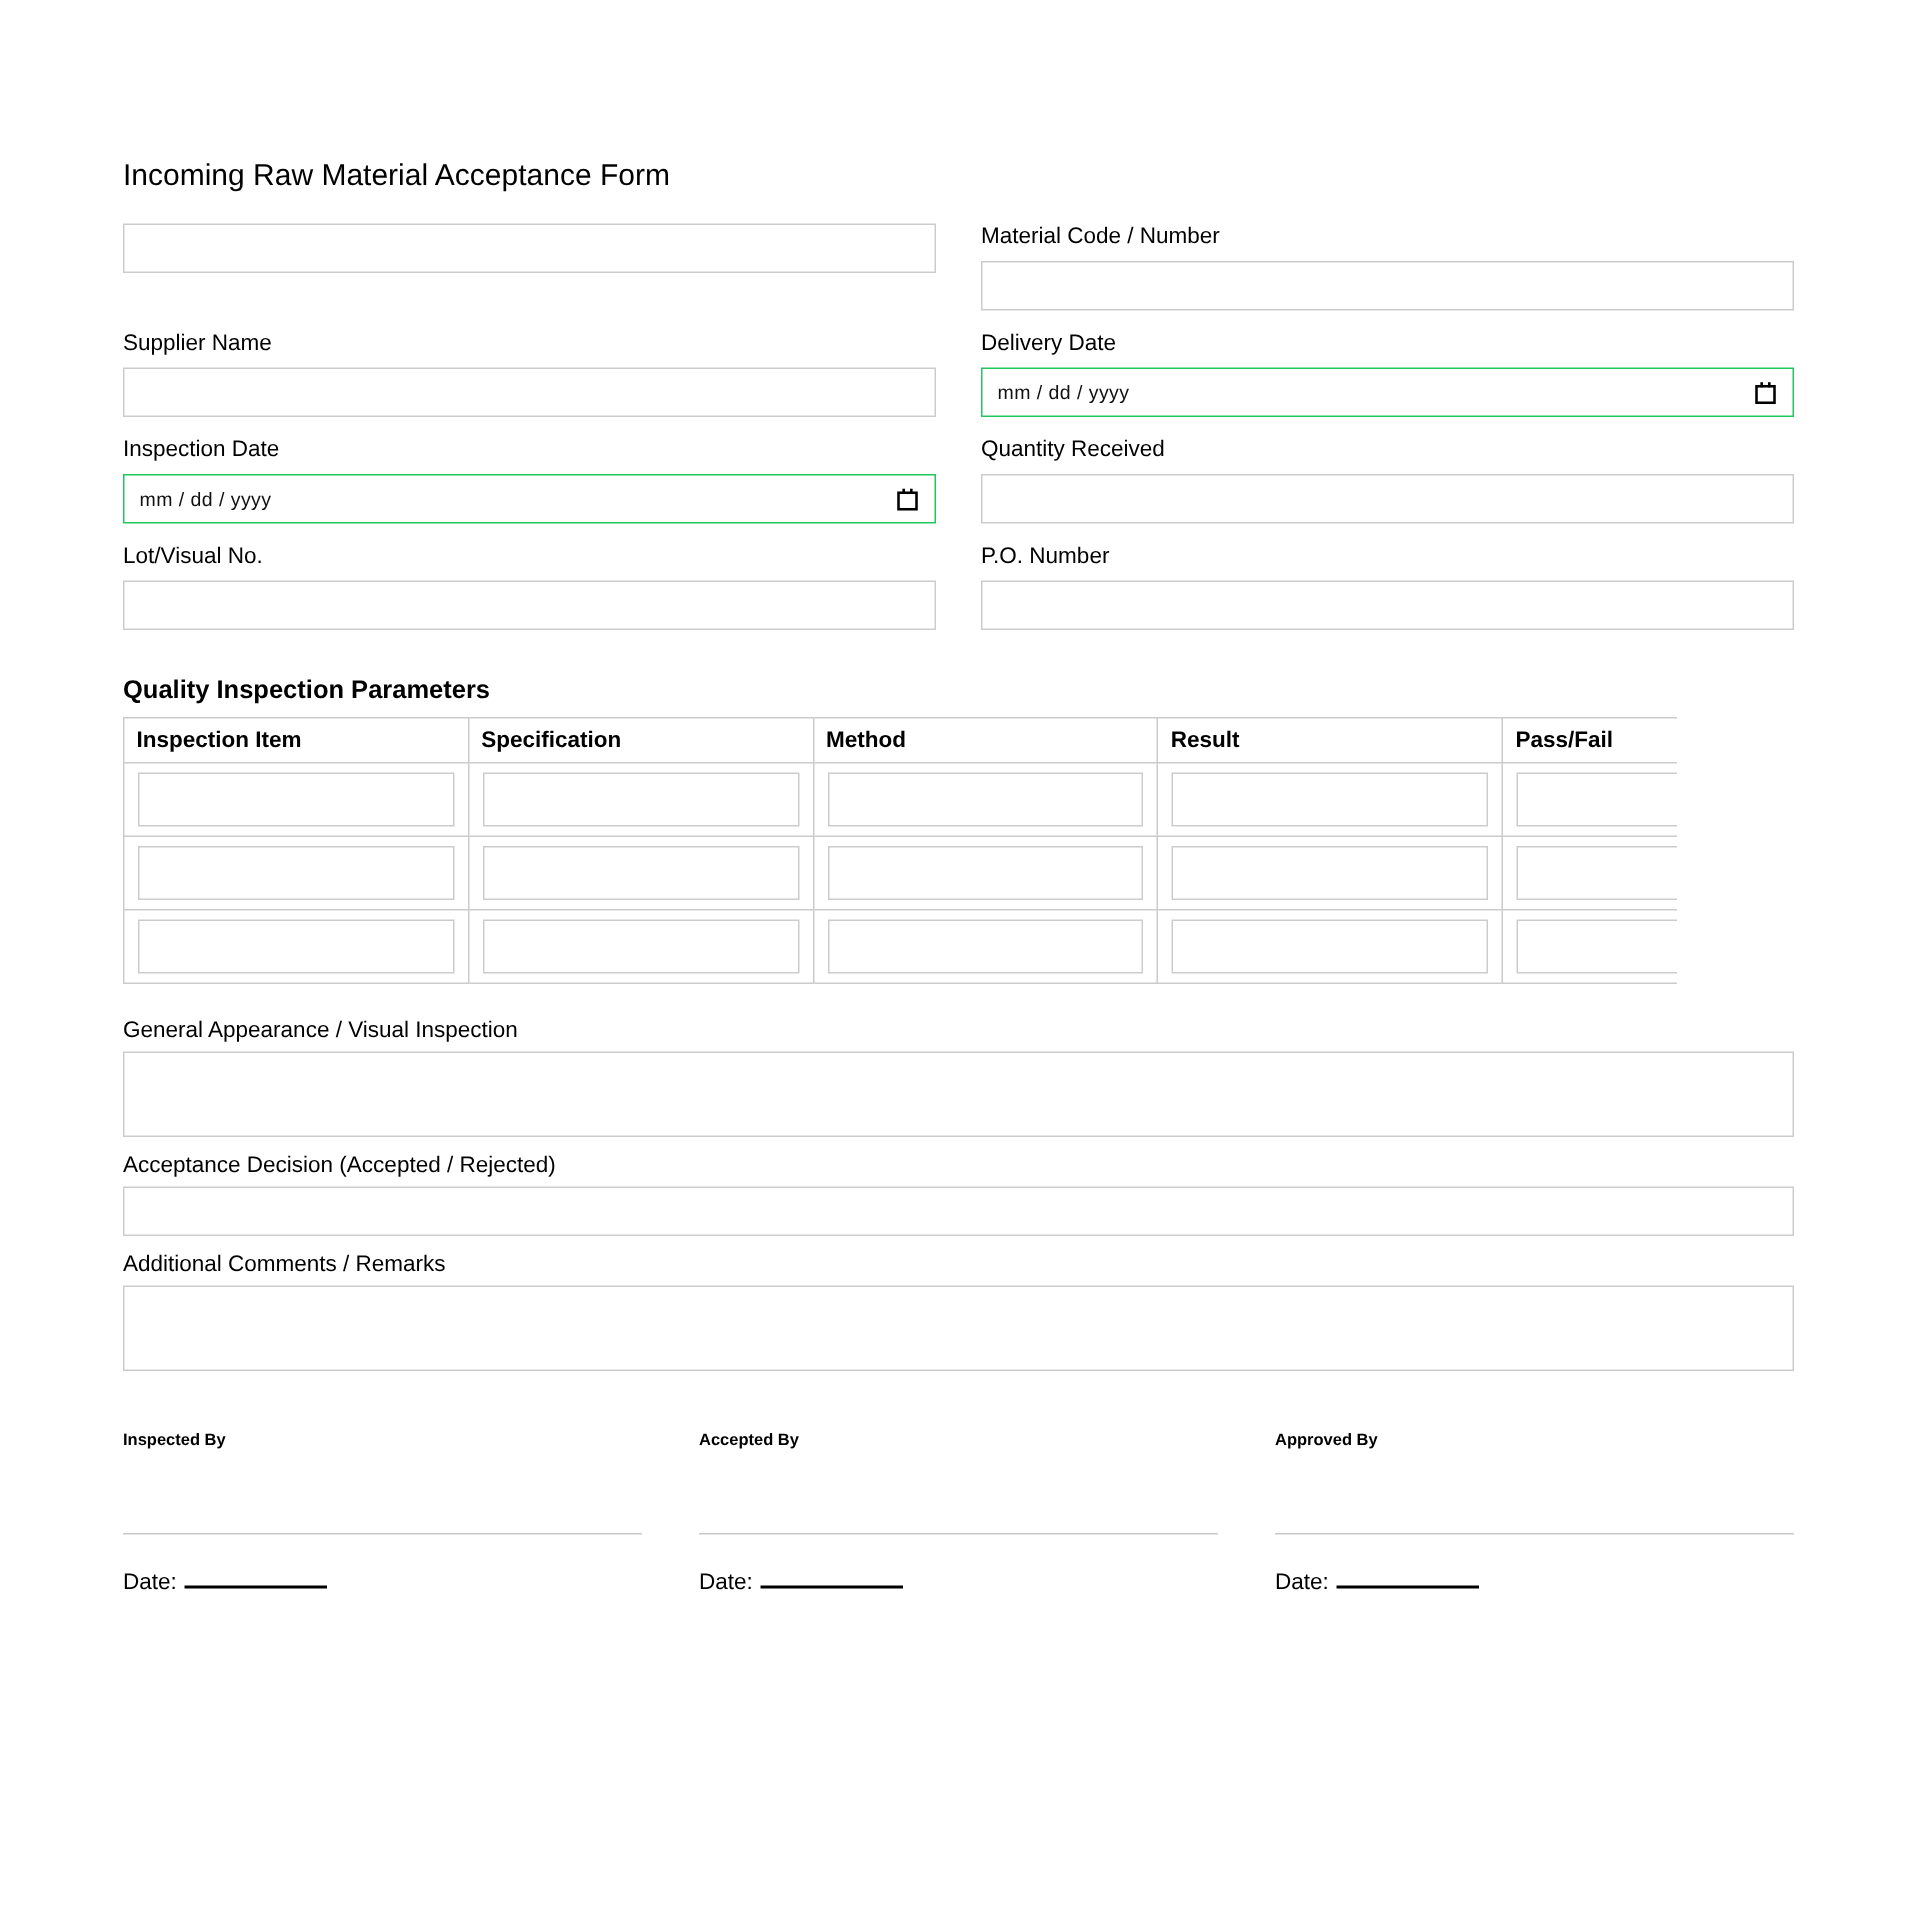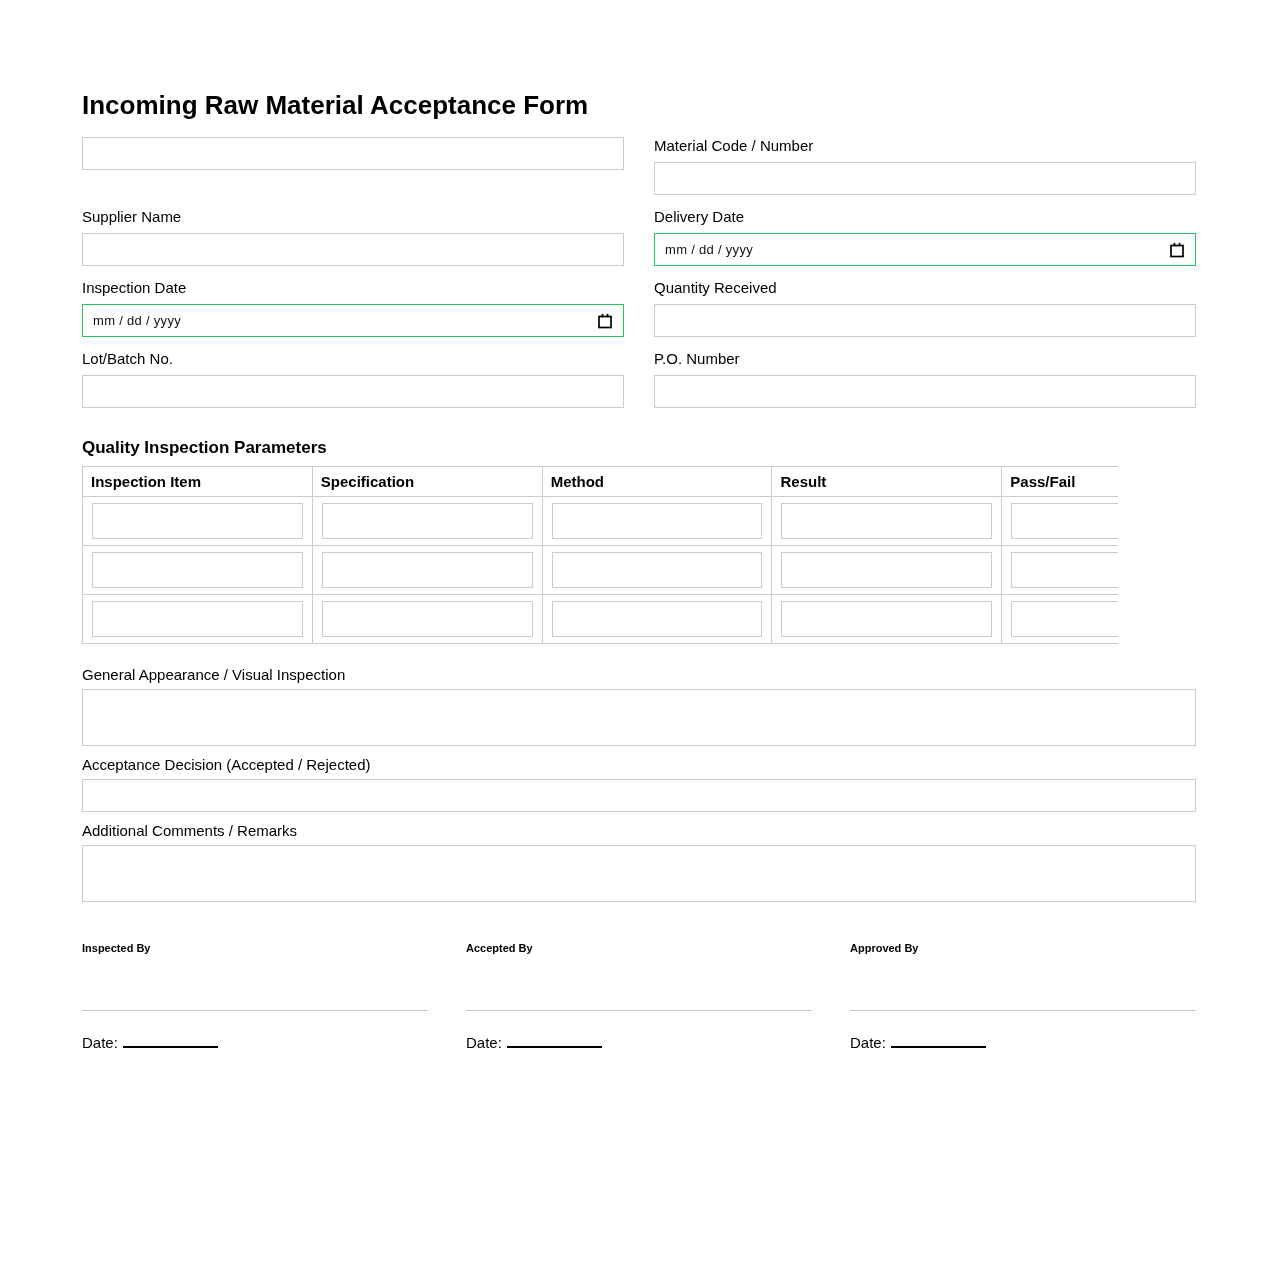--- a/index.html
+++ b/index.html
@@ -7,24 +7,24 @@
     margin: 0; padding: 0;
     width: 1278px; height: 1285px;
     background: #ffffff;
     color: #000000;
     font-family: "Liberation Sans", sans-serif;
     overflow: hidden;
   }
   .page { padding: 92px 0 0 82px; width: 1278px; }
 
   .page-title {
-    font-size: 26px;
+    font-size: 20px;
     line-height: 26px;
-    font-weight: 700;
-    margin: 0 0 19px 0;
+    font-weight: 400;
+    margin: 12px 0 19px 0;
   }
 
   
   .form-grid {
     width: 1114px;
     display: grid;
     grid-template-columns: 1fr 1fr;
     column-gap: 30px;
     row-gap: 13px;
   }
@@ -213,21 +213,21 @@
         </span>
       </div>
     </div>
 
     <div class="field">
       <label class="field-label">Quantity Received</label>
       <input class="text-input" type="text" style="">
     </div>
 
     <div class="field">
-      <label class="field-label">Lot/Batch No.</label>
+      <label class="field-label">Lot/Visual No.</label>
       <input class="text-input" type="text" style="">
     </div>
 
     <div class="field">
       <label class="field-label">P.O. Number</label>
       <input class="text-input" type="text" style="">
     </div>
 
   </div>
 

